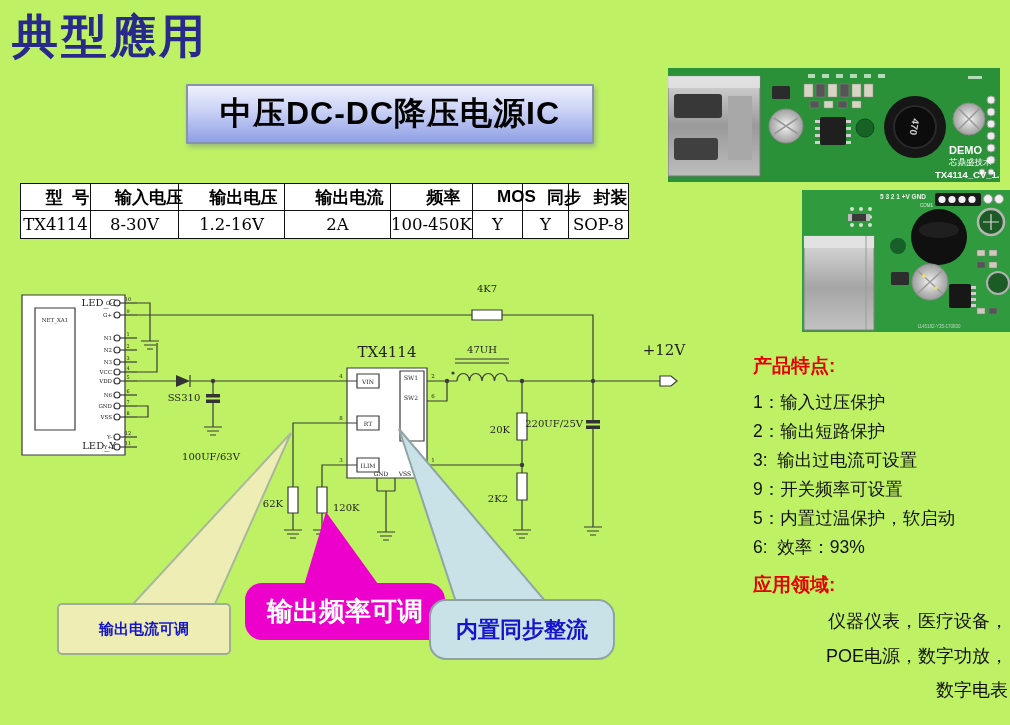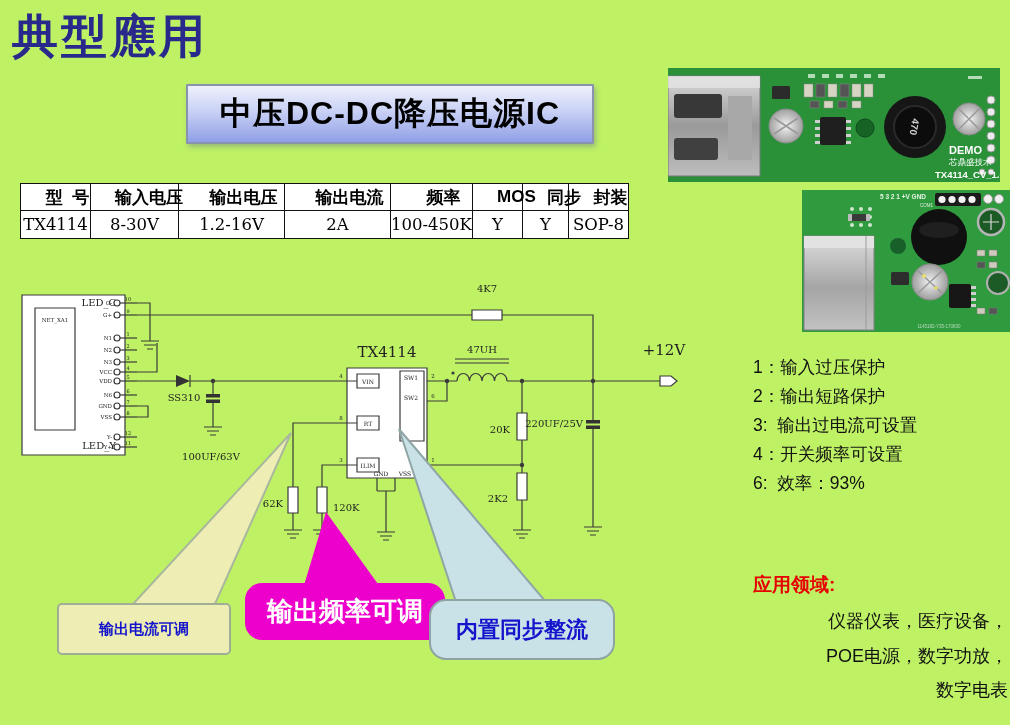--- a/index.html
+++ b/index.html
@@ -304,24 +304,26 @@
     <polygon points="291,158 133,329 215,329" fill="#eeeeb4" stroke="#a9b79c" stroke-width="2"></polygon>
     <polygon points="326,237 299,327 391,327" fill="#ee00cc"></polygon>
     <polygon points="399,154 456,327 546,327" fill="#c9e2e8" stroke="#90a5a5" stroke-width="2"></polygon>
   </svg>
 
   <div class="callout co1">输出电流可调</div>
   <div class="callout co2">输出频率可调</div>
   <div class="callout co3">内置同步整流</div>
 
   <div class="features">
+    <div class="head">产品特点:</div>
     <div class="item">1：输入过压保护</div>
     <div class="item">2：输出短路保护</div>
     <div class="item">3:  输出过电流可设置</div>
-    <div class="item">4：开关频率可设置</div>
+    <div class="item">9：开关频率可设置</div>
+    <div class="item">5：内置过温保护，软启动</div>
     <div class="item">6:  效率：93%</div>
   </div>
 
   <div class="apps">
     <div class="head">应用领域:</div>
     <div class="line">仪器仪表，医疗设备，</div>
     <div class="line">POE电源，数字功放，</div>
     <div class="line">数字电表</div>
   </div>
 

